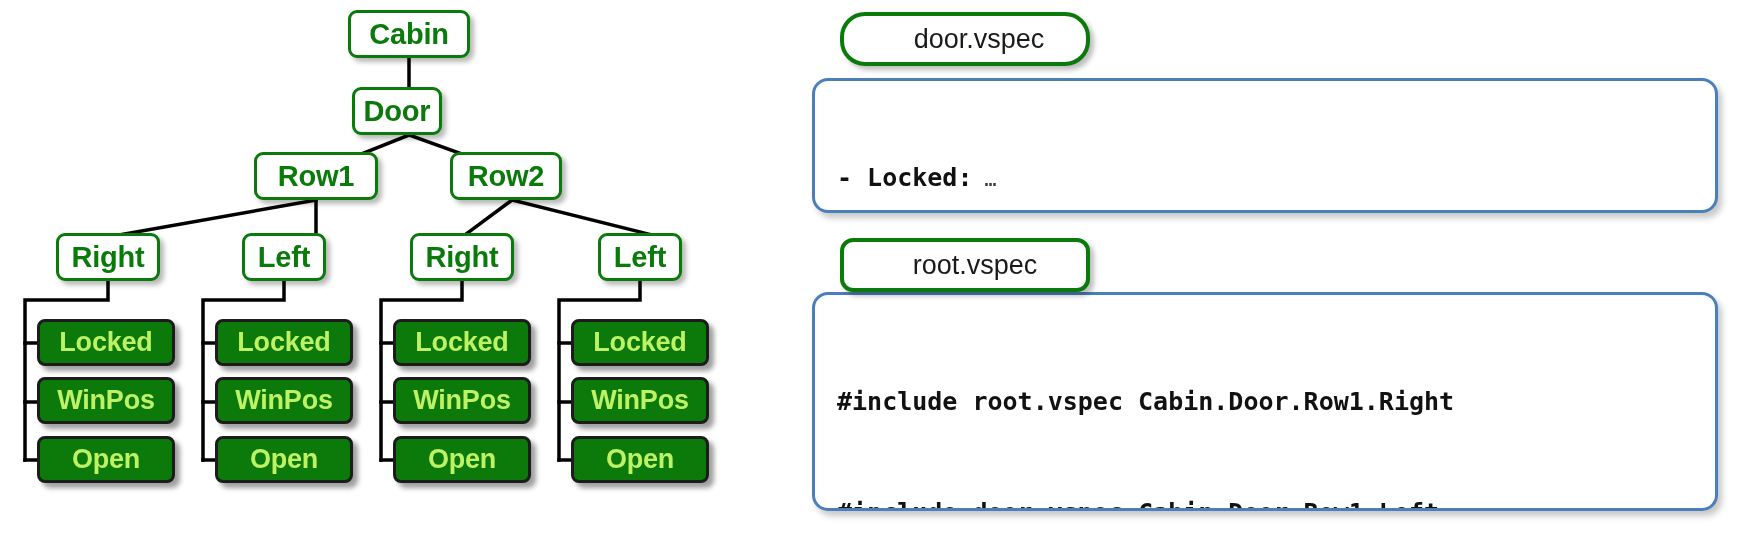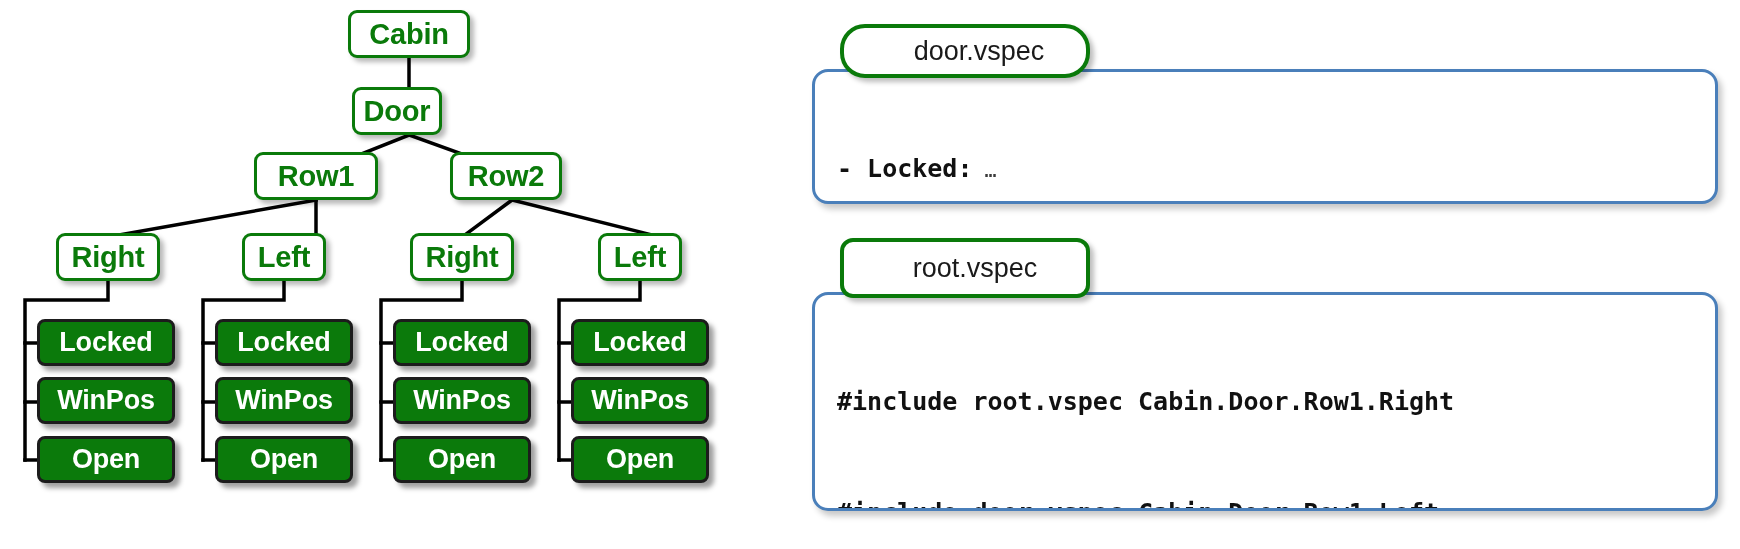--- a/index.html
+++ b/index.html
@@ -50,21 +50,21 @@
     border: 3px solid #0a7a0a;
     color: #0a7a0a;
     font-size: 29px;
     box-shadow: 4px 4px 5px rgba(0,0,0,0.28);
   }
 
   
   .node.leaf {
     background: #0b7a0b;
     border: 3px solid #1c1c1c;
-    color: #ffffff;
+    color: #bef264;
     font-size: 27px;
     border-radius: 8px;
     box-shadow: 5px 5px 5px rgba(0,0,0,0.38);
   }
 
   
   .file-panel {
     position: absolute;
   }
   .file-tab {
@@ -223,34 +223,34 @@
     <span>Locked</span>
   </div>
   <div class="node leaf" style="left:571px; top:377px; width:138px; height:47px;">
     <span>WinPos</span>
   </div>
   <div class="node leaf" style="left:571px; top:436px; width:138px; height:47px;">
     <span>Open</span>
   </div>
 
   <div class="file-panel">
-    <div class="file-tab" style="left:840px; top:24px; width:250px; height:54px;border-radius:25px;">
+    <div class="file-tab" style="left:840px; top:12px; width:250px; height:54px;border-radius:25px;">
       <span>door.vspec</span>
     </div>
-    <div class="file-body" style="left:812px; top:69px; width:906px; height:135px;">
+    <div class="file-body" style="left:812px; top:78px; width:906px; height:135px;">
       <div class="code-lines">
         <span class="code-line"><span>- </span><span>Locked:</span><span class="ellip"> …</span></span>
         
         
       </div>
     </div>
   </div>
 
   <div class="file-panel">
-    <div class="file-tab" style="left:840px; top:238px; width:250px; height:60px;padding-left:32px;">
+    <div class="file-tab" style="left:840px; top:238px; width:250px; height:54px;padding-left:32px;">
       <span>root.vspec</span>
     </div>
     <div class="file-body" style="left:812px; top:292px; width:906px; height:219px;">
       <div class="code-lines" style="line-height:37px;">
         <span class="code-line"><span>#include root.vspec Cabin.Door.Row1.Right</span></span>
         <span class="code-line"><span>#include door.vspec Cabin.Door.Row1.Left</span></span>
         
         
       </div>
     </div>

